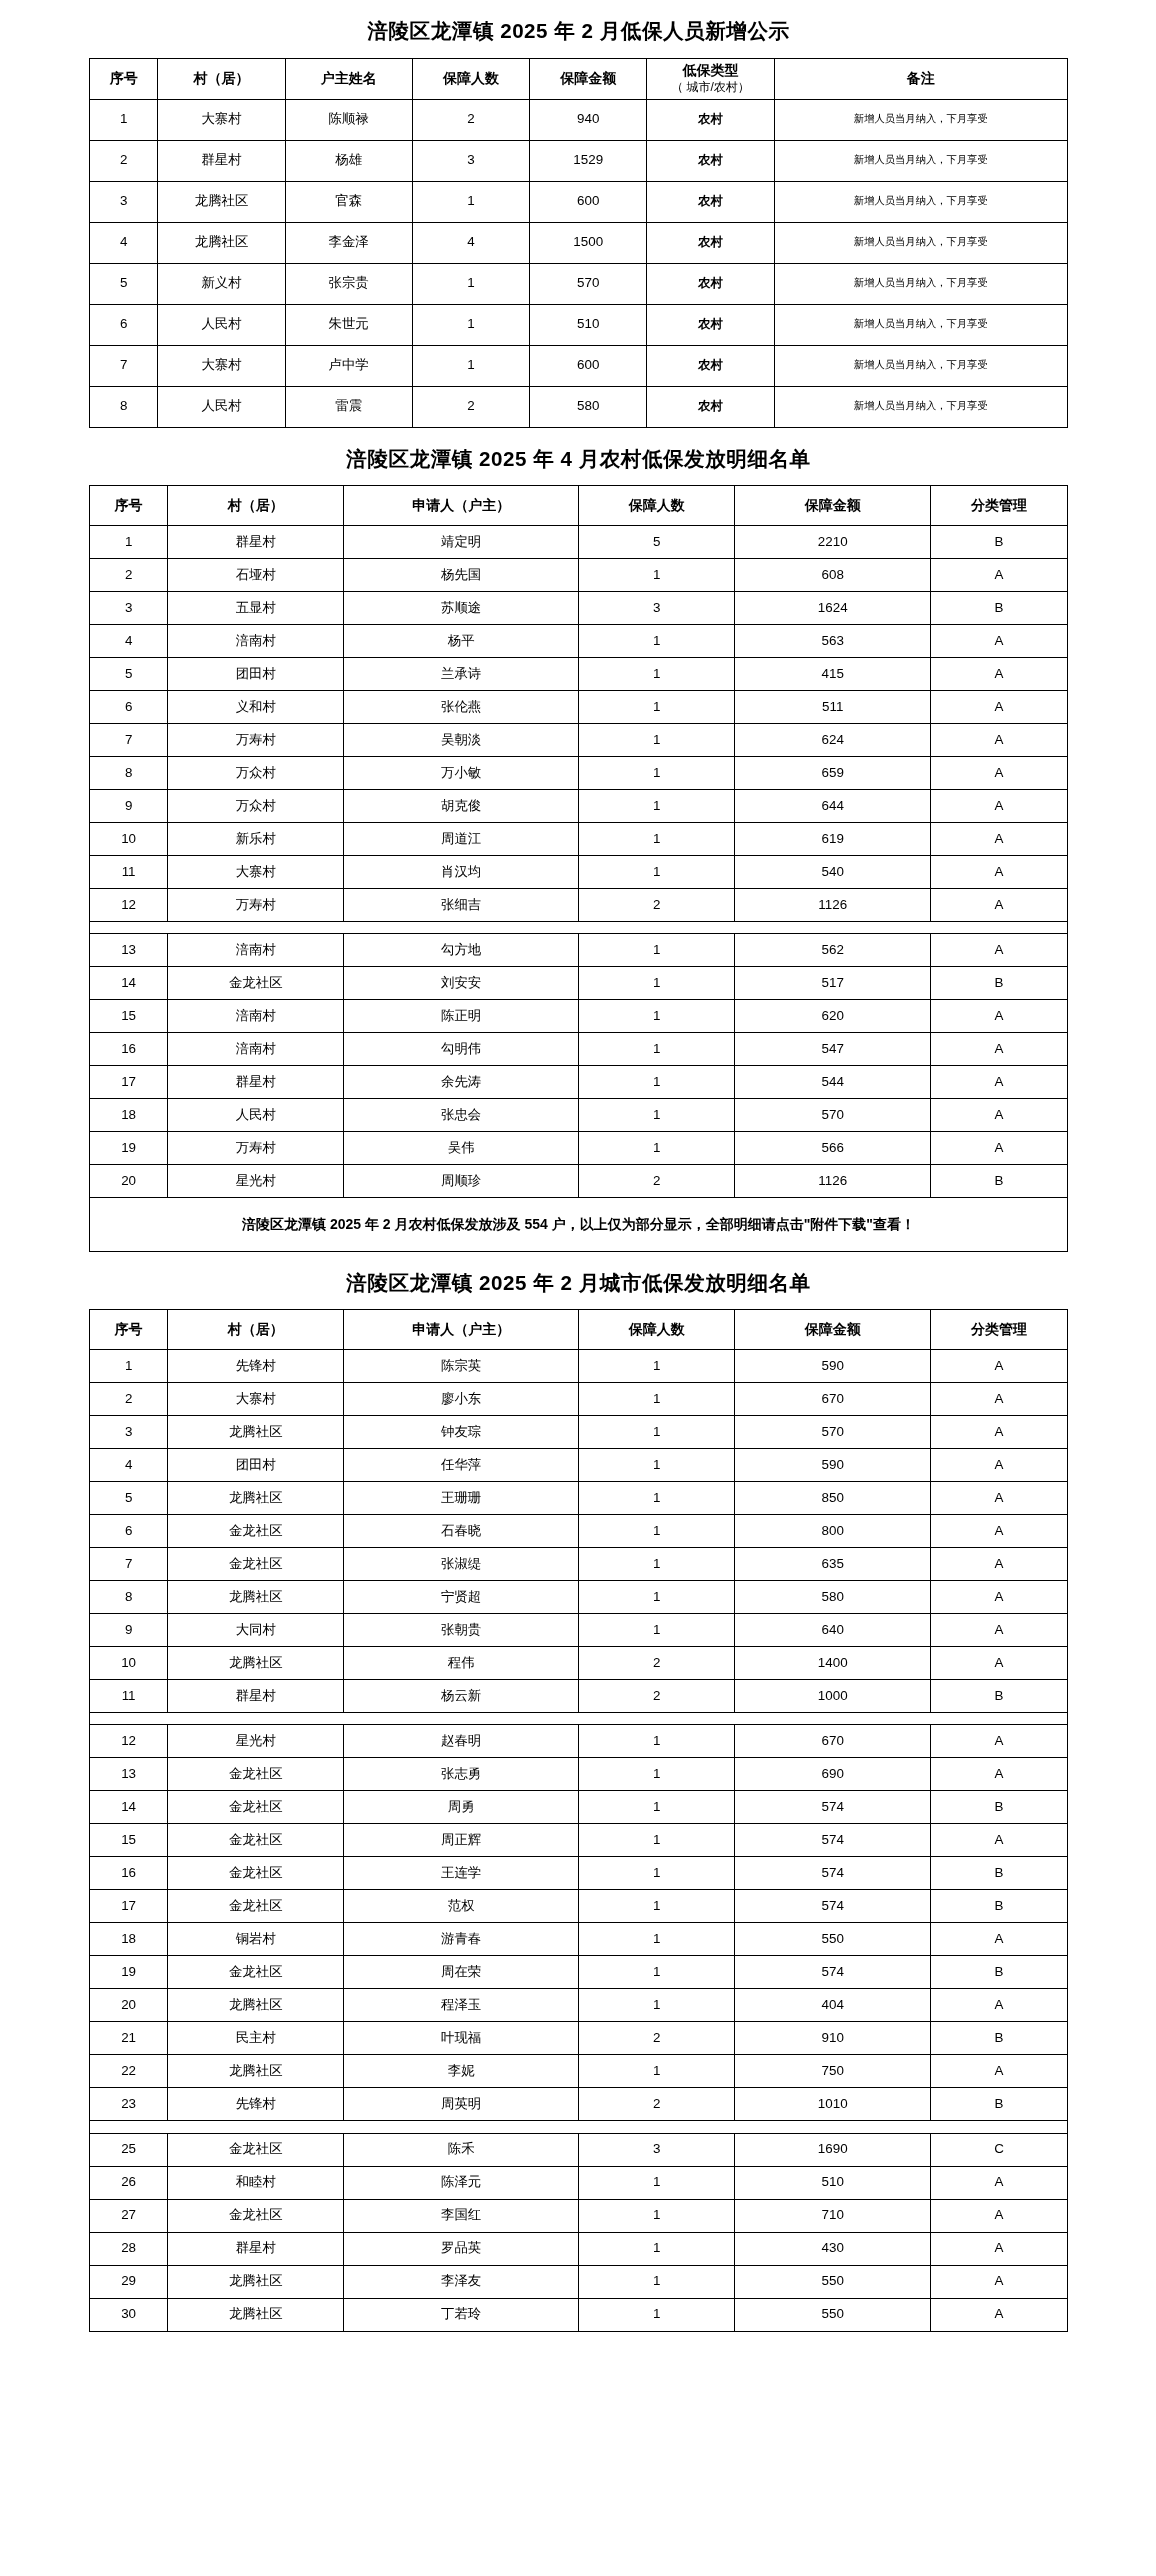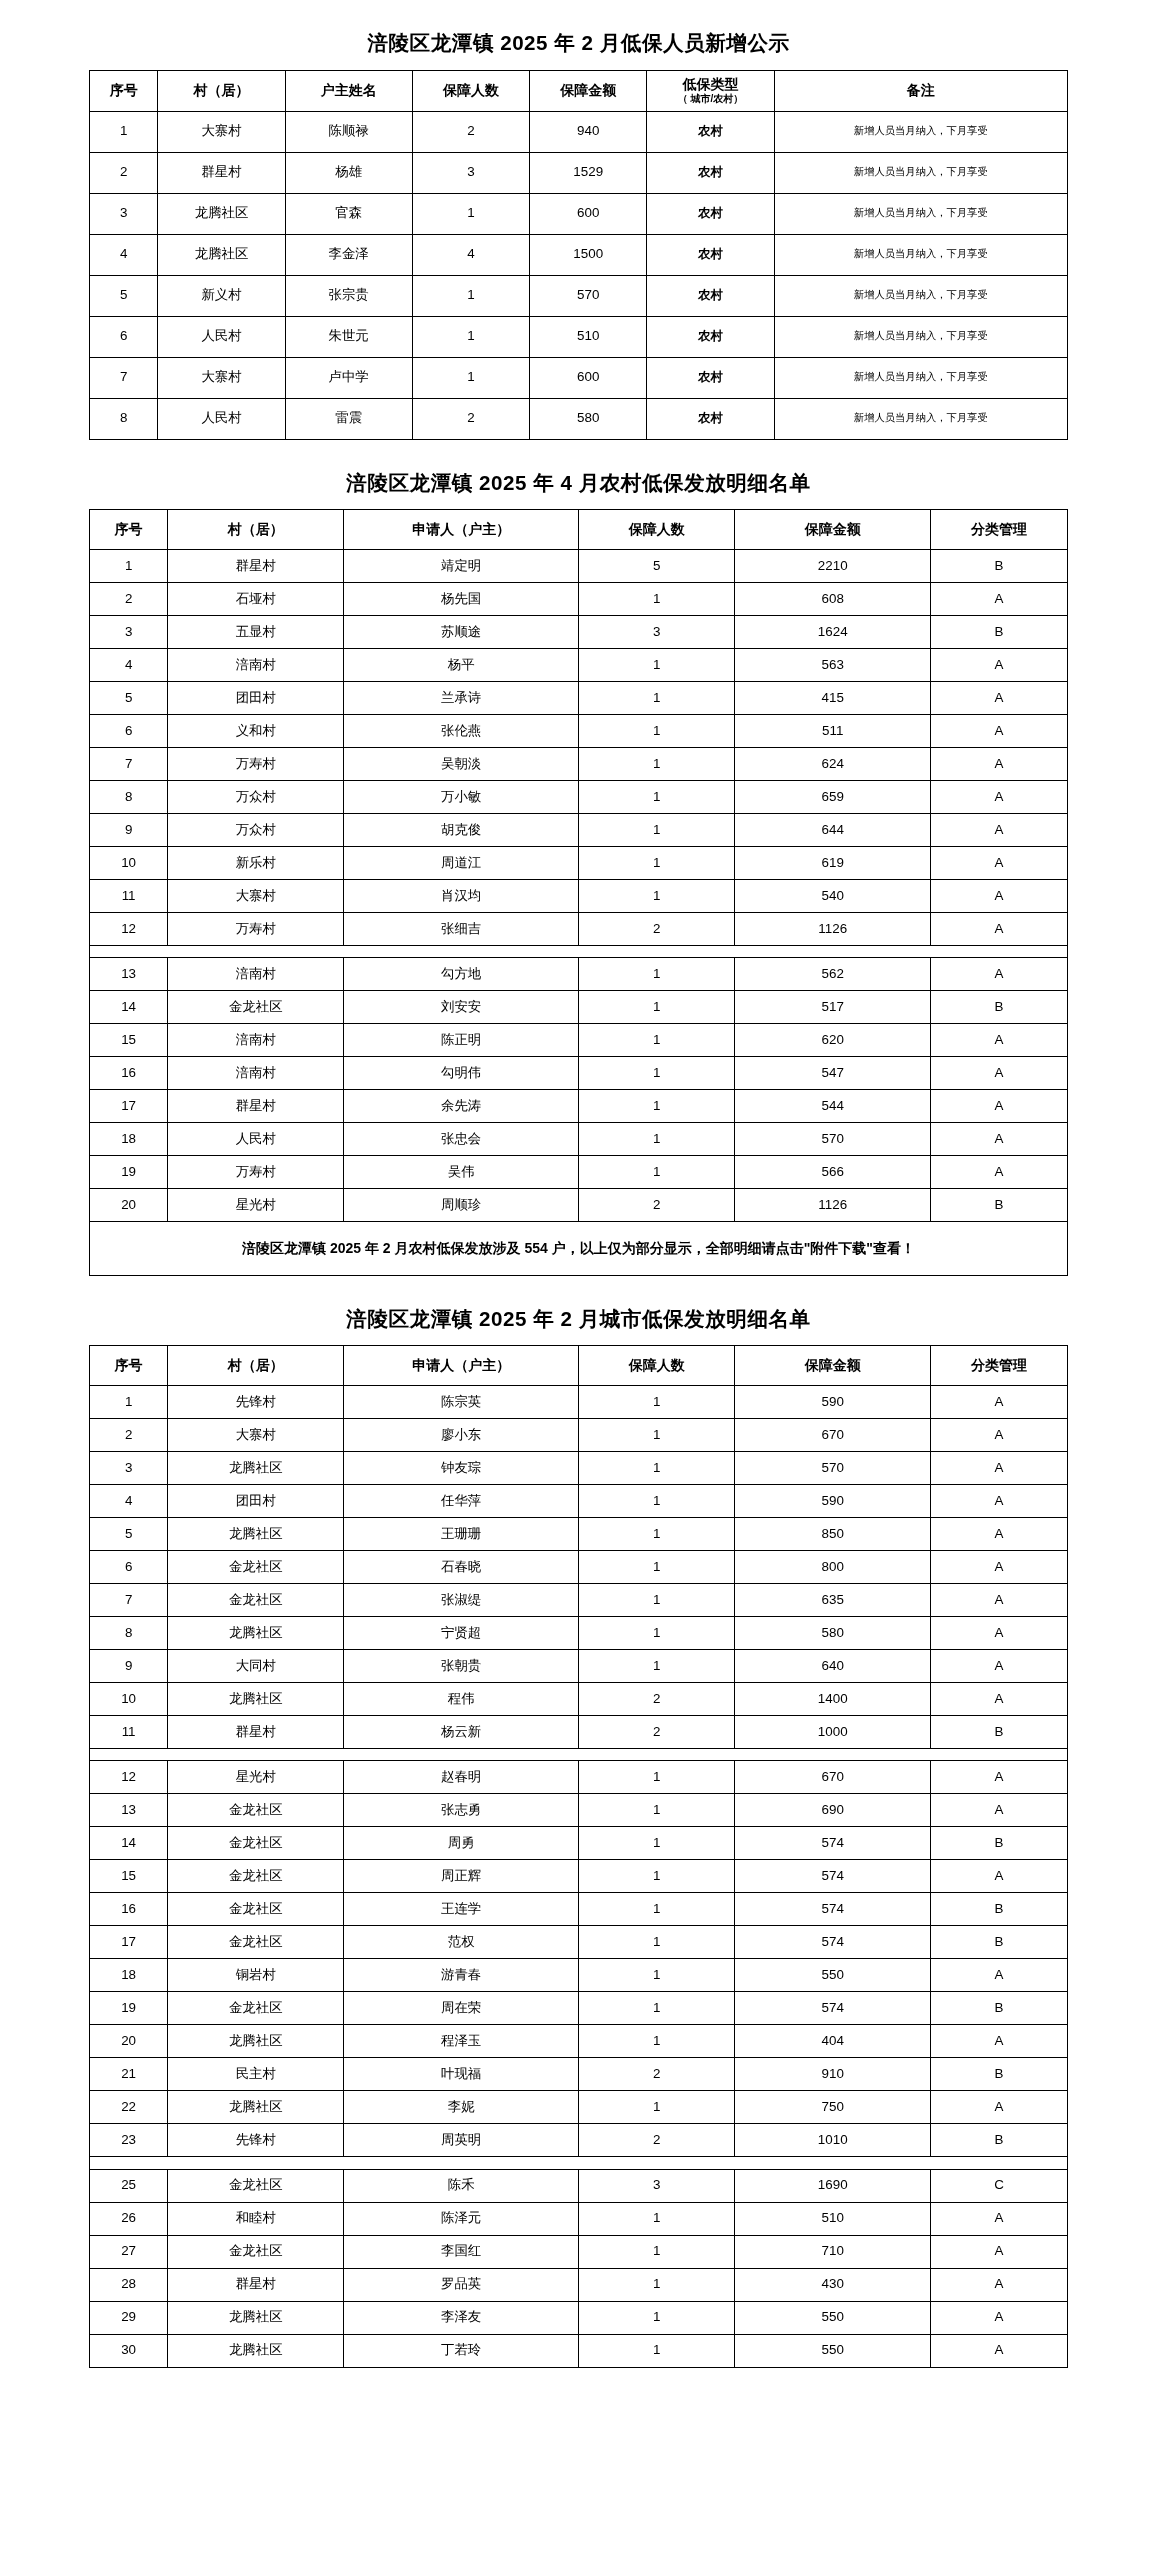--- a/index.html
+++ b/index.html
@@ -12,21 +12,21 @@
     font-family: "Liberation Sans", "DejaVu Sans", sans-serif;
     color: #000000;
   }
   .page {
     width: 1157px;
     box-sizing: border-box;
     padding: 0 0 20.6px 0;
   }
   .section {
     width: 979px;
-    margin: 16px auto;
+    margin: 4px auto;
   }
   .section-title {
     text-align: center;
     font-weight: bold;
     font-size: 20.6px;
     letter-spacing: 0.5px;
     padding: 14.4px 0 12.4px 0;
     line-height: 1.3;
   }
   table {
@@ -52,22 +52,22 @@
   }
   .t1 td, .t1 th { height: 40px; }
   .t1 .note-cell {
     font-size: 10.3px;
     letter-spacing: 0px;
     text-align: center;
   }
   .t1 .type-cell { font-size: 12.4px; font-weight: bold; }
   .hdr-sub {
     display: block;
-    font-size: 10px;
-    font-weight: bold;
+    font-size: 12px;
+    font-weight: normal;
   }
   .footnote-row td {
     height: 44px;
     font-size: 14px;
     padding: 4.1px 12.4px;
     line-height: 1.5;
     font-weight: bold;
   }
   .spacer-row td {
     height: 11.3px;

